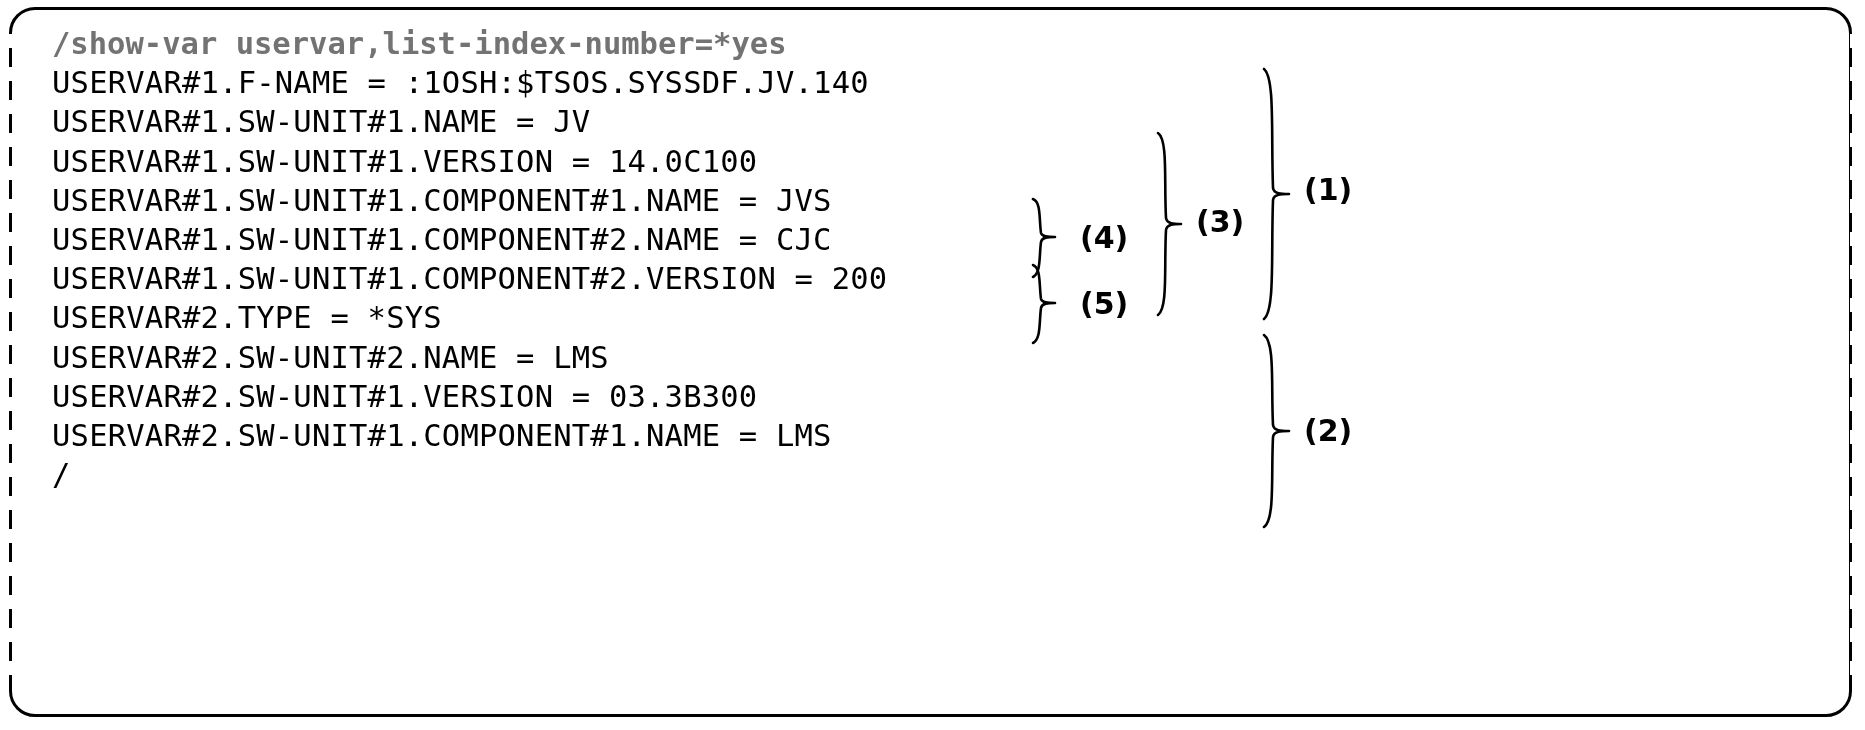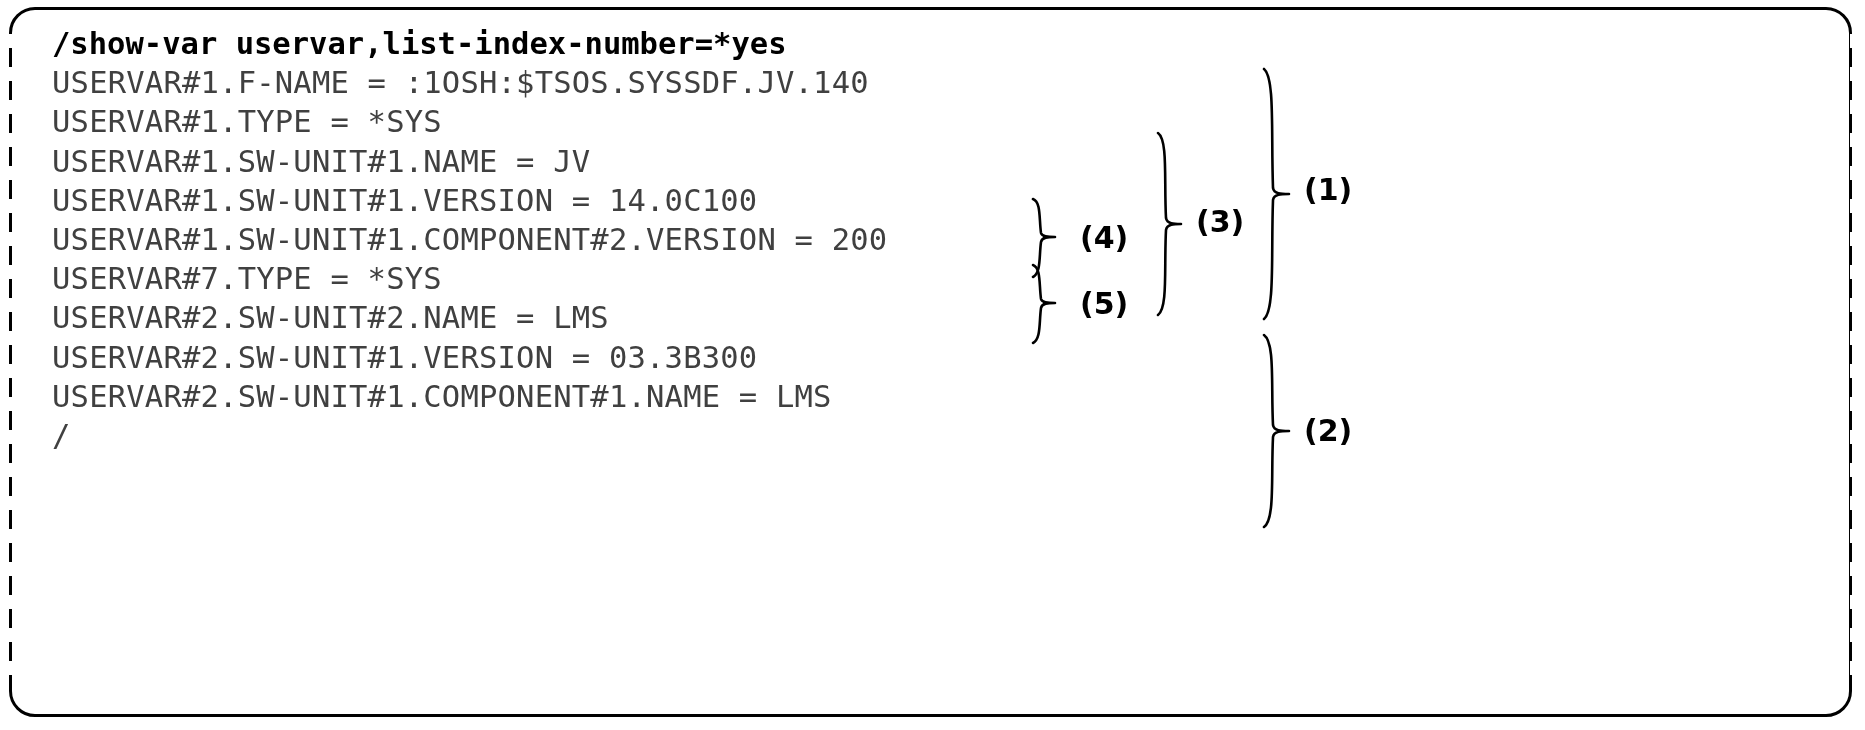--- a/index.html
+++ b/index.html
@@ -49,26 +49,26 @@
     position: absolute;
     left: 52px;
     top: 24px;
     width: 1180px;
   }
   .line {
     font-family: "DejaVu Sans Mono", monospace;
     font-size: 30.5px;
     line-height: 39.2px;
     letter-spacing: 0.2px;
-    color: #404040;
+    color: #000000;
     white-space: pre;
   }
   .line.cmd {
     font-weight: bold;
-    color: #000000;
+    color: #737373;
     letter-spacing: 0px;
   }
 
   
   .brace {
     position: absolute;
   }
   .brace svg { display: block; overflow: visible; }
   .brace path {
     fill: none;
@@ -92,25 +92,26 @@
 
 <div id="page">
 
   <div class="frame"></div>
   <div class="dash-mask left"></div>
   <div class="dash-mask right"></div>
 
   <div class="console">
     <div class="line cmd">/show-var uservar,list-index-number=*yes</div>
     <div class="line">USERVAR#1.F-NAME = :1OSH:$TSOS.SYSSDF.JV.140</div>
-    <div class="line">USERVAR#1.TYPE = *SYS</div>
     <div class="line">USERVAR#1.SW-UNIT#1.NAME = JV</div>
     <div class="line">USERVAR#1.SW-UNIT#1.VERSION = 14.0C100</div>
+    <div class="line">USERVAR#1.SW-UNIT#1.COMPONENT#1.NAME = JVS</div>
+    <div class="line">USERVAR#1.SW-UNIT#1.COMPONENT#2.NAME = CJC</div>
     <div class="line">USERVAR#1.SW-UNIT#1.COMPONENT#2.VERSION = 200</div>
-    <div class="line">USERVAR#7.TYPE = *SYS</div>
+    <div class="line">USERVAR#2.TYPE = *SYS</div>
     <div class="line">USERVAR#2.SW-UNIT#2.NAME = LMS</div>
     <div class="line">USERVAR#2.SW-UNIT#1.VERSION = 03.3B300</div>
     <div class="line">USERVAR#2.SW-UNIT#1.COMPONENT#1.NAME = LMS</div>
     <div class="line">/</div>
   </div>
 
   <div class="brace" style="left:1026px; top:196px;">
     <svg width="34" height="84" viewBox="0 0 34 84">
       <path d="M7 3 C15 6, 13 22, 15 37 C16 41, 22 41, 29 41
                C22 41, 16 41, 15 46 C13 61, 15 77, 7 81" stroke-width="2.6"></path>

